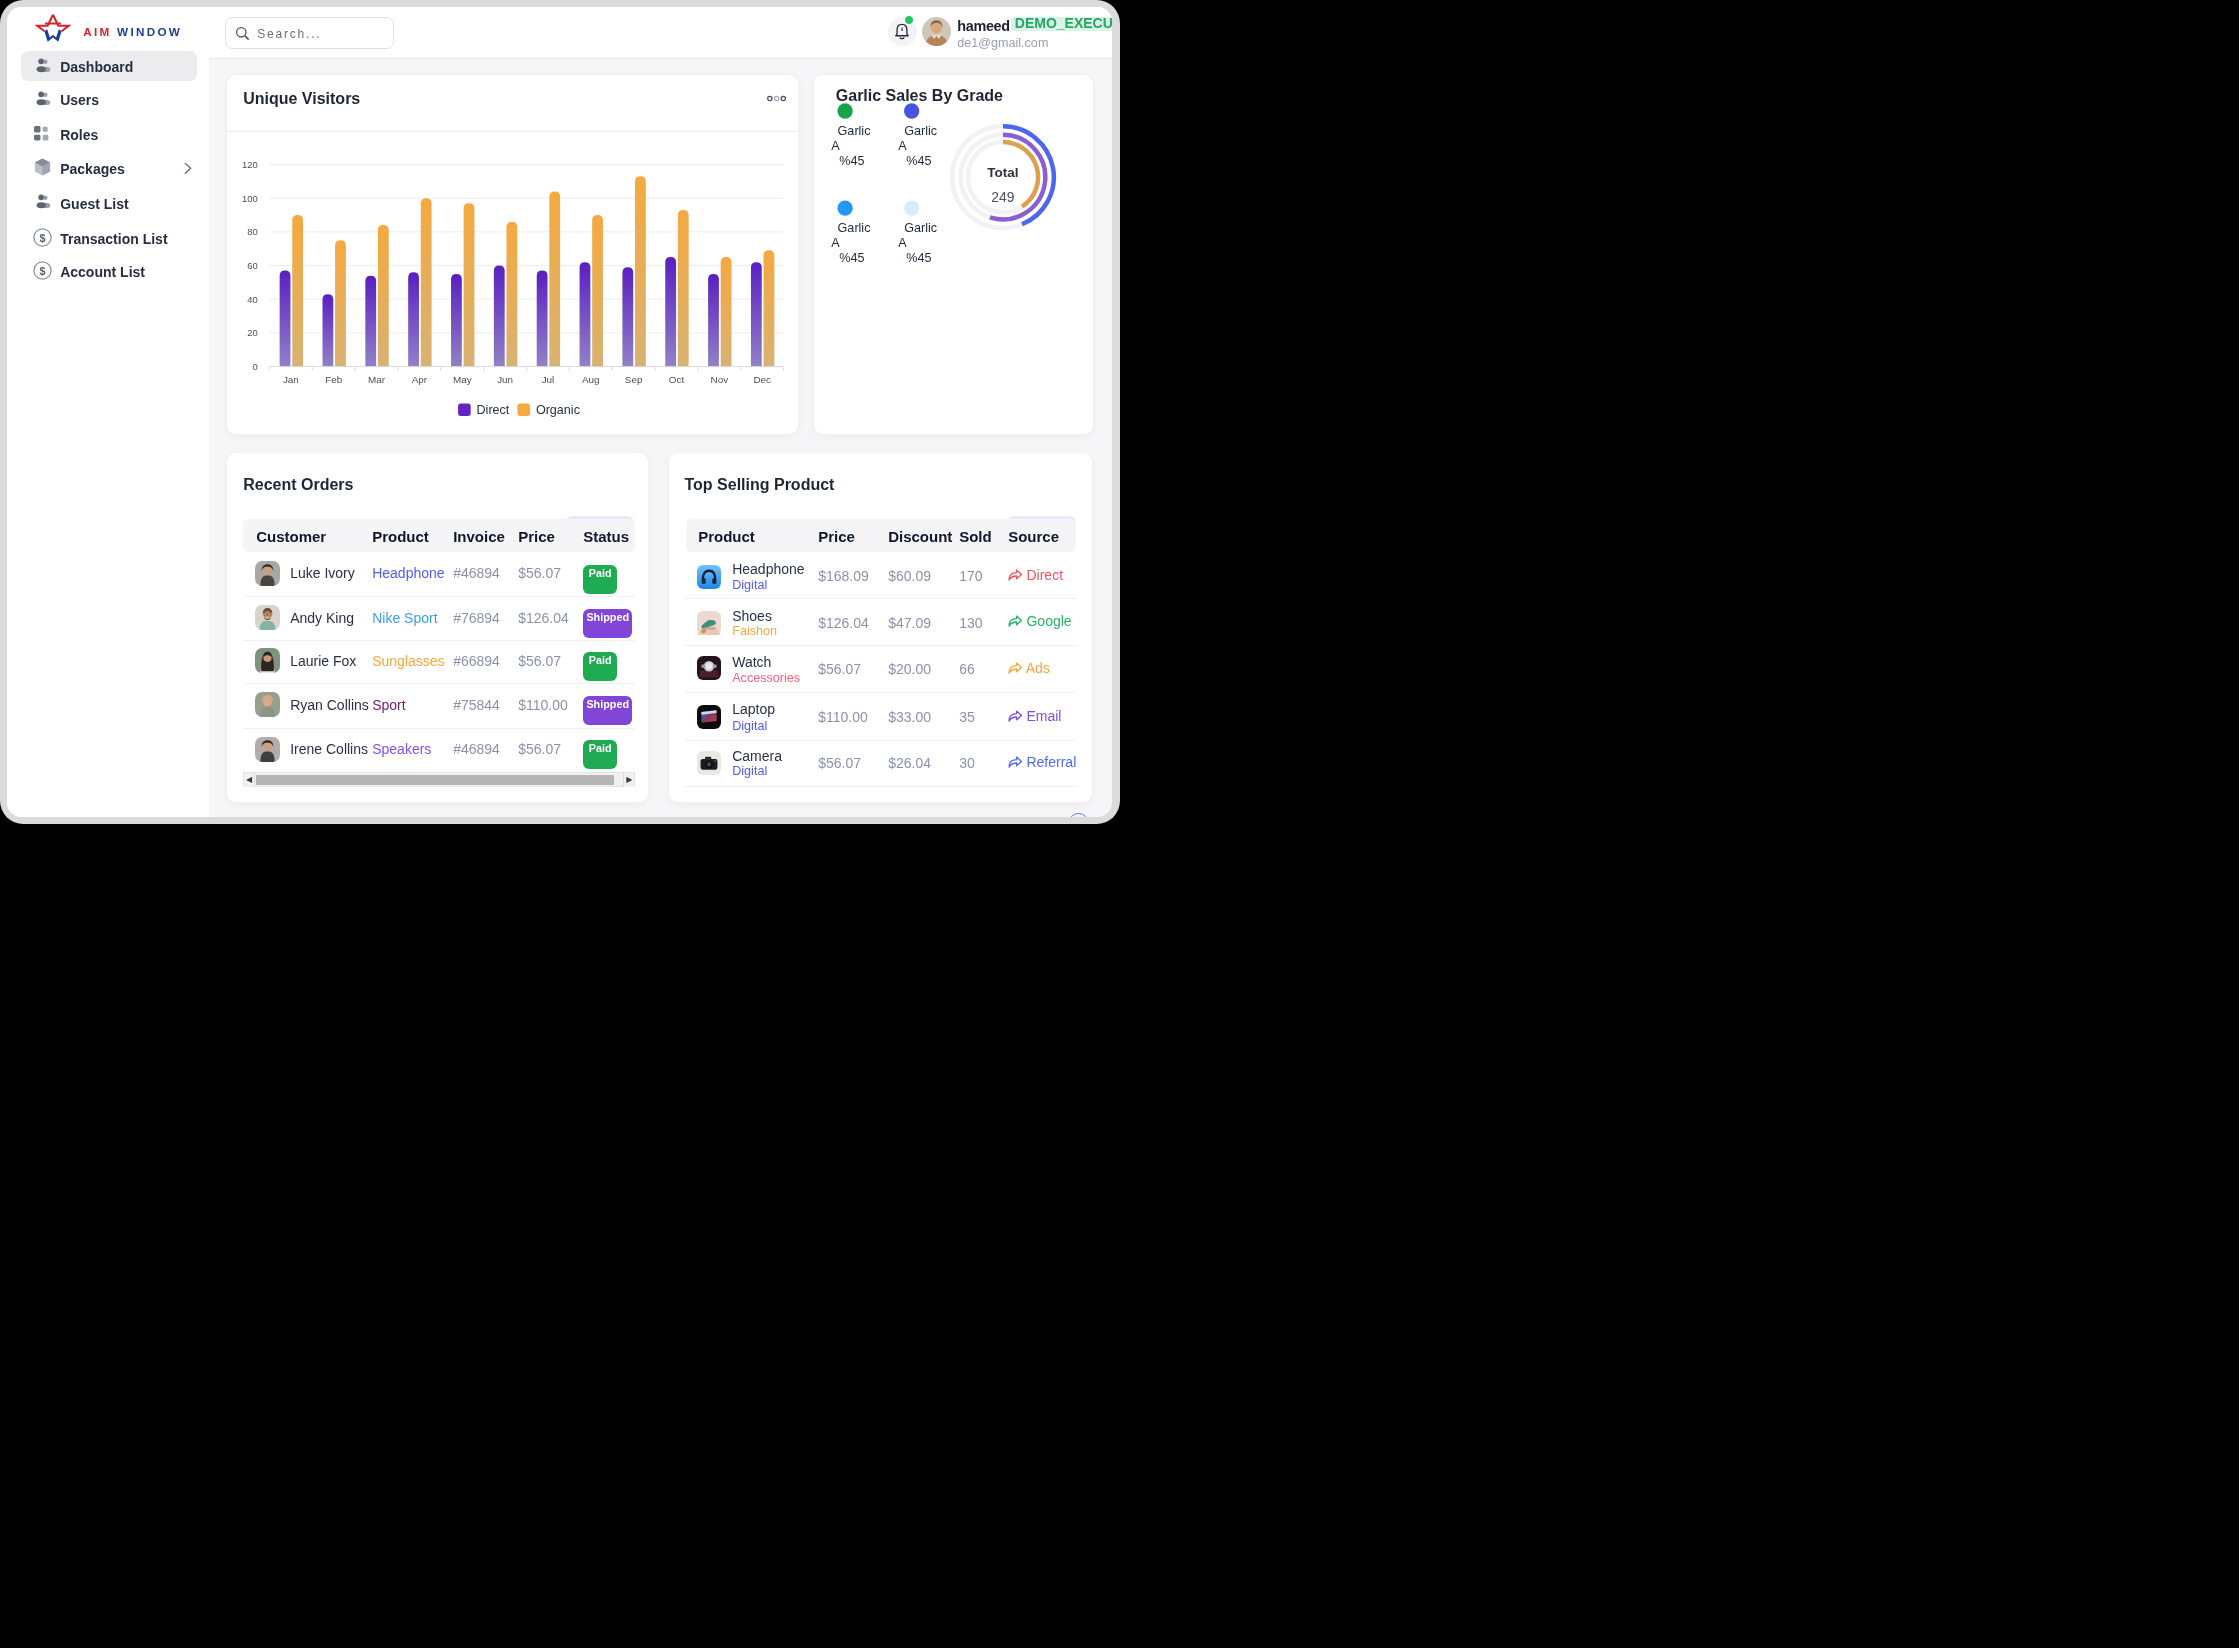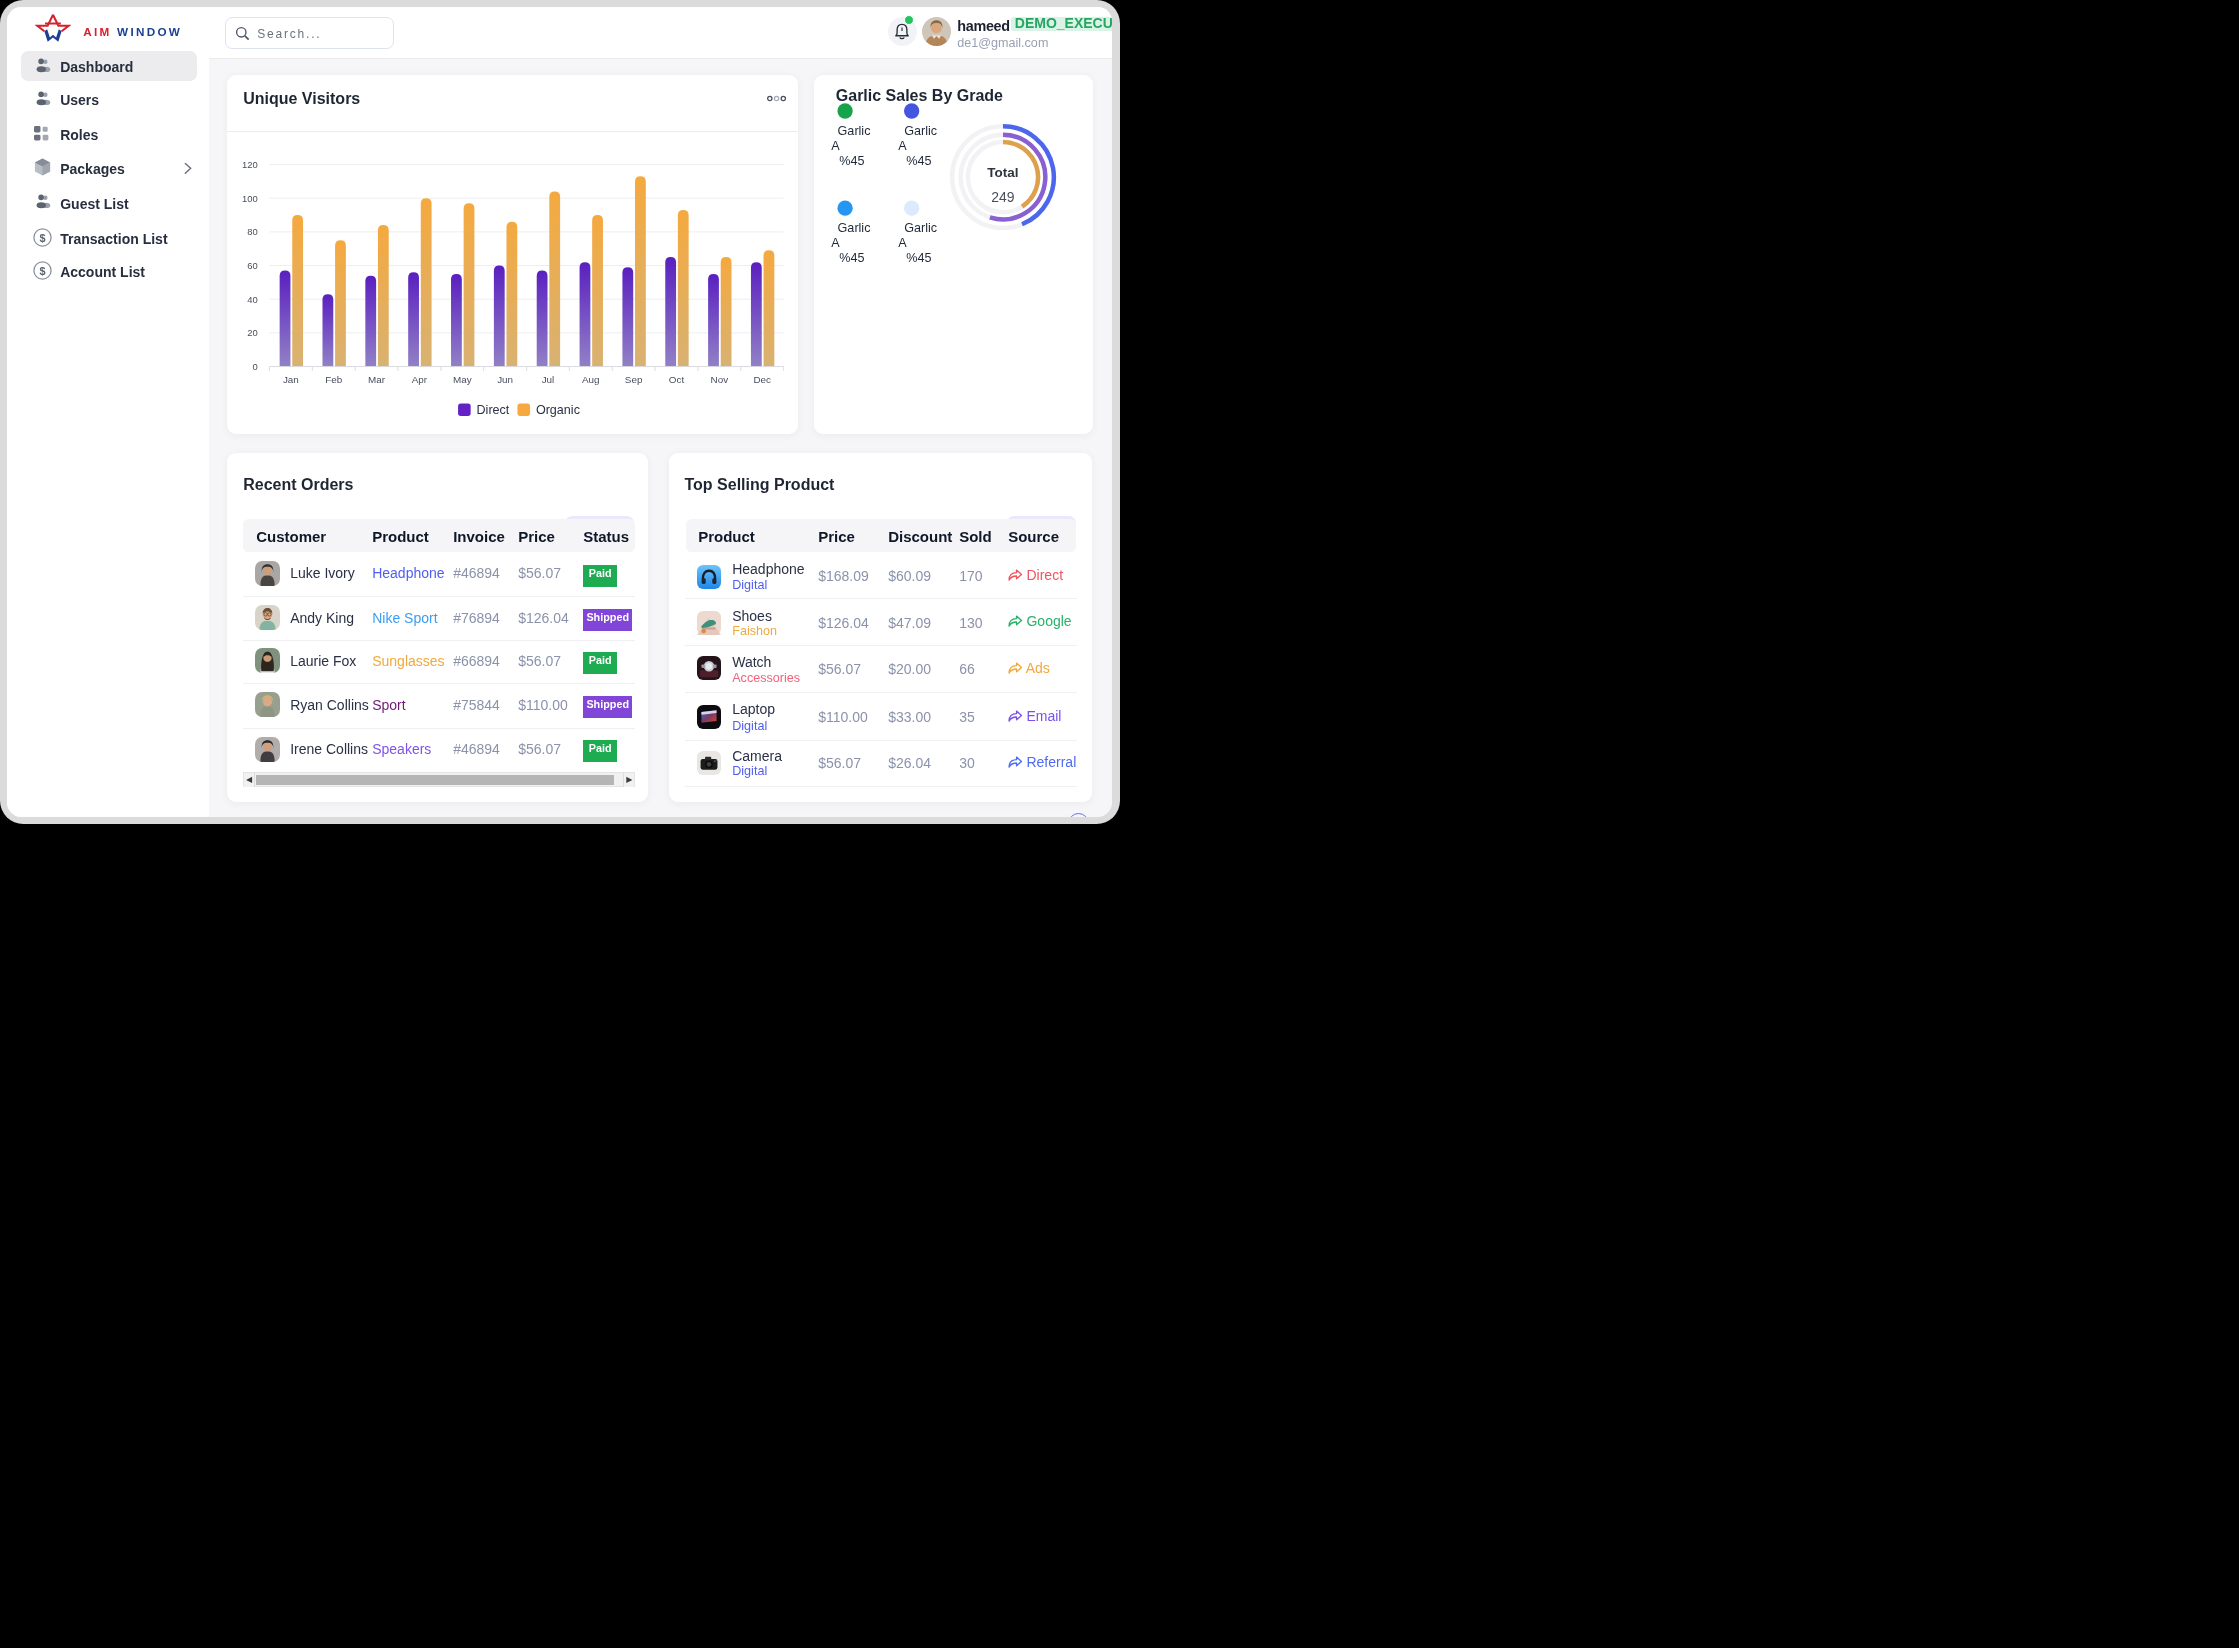--- a/index.html
+++ b/index.html
@@ -29,21 +29,21 @@
 .uemail { position:absolute; left:748px; top:29px; font-size:12.6px; color:#9aa1b4; }
 .viewall { position:absolute; width:69px; height:34px; background:#eae8fb; border-radius:7.2px; color:#554ecb; font-weight:bold; font-size:14.4px; text-align:center; line-height:34px;margin-top:48px; }
 .thead { position:absolute; left:16px; top:66px; width:392px; height:33px; background:#f5f5f7; border-radius:5.4px; }
 .thlabel { position:absolute; top:75px; font-size:15px; font-weight:bold; color:#0f172a; }
 .otx { position:absolute; font-size:14px; white-space:nowrap; }
 .oname { left:63px; color:#2a3146; }
 .ogray { color:#8b92ab; }
 .oav { position:absolute; left:28px; width:25px; height:25px; border-radius:7.2px; overflow:hidden; }
 .tim { position:absolute; left:28px; width:24px; height:24px; }
 .tcat { position:absolute; left:63px; font-size:12.6px; }
-.obadge { position:absolute; left:356px; height:22px; line-height:17px; text-align:center; color:#fff; font-size:10.8px; font-weight:bold; border-radius:0; }
+.obadge { position:absolute; left:356px; height:29px; line-height:17px; text-align:center; color:#fff; font-size:10.8px; font-weight:bold; border-radius:6px; }
 .odiv { position:absolute; left:16px; width:392px; height:0.9px; background:#f0f0f2; }
 .glabel { position:absolute; font-size:12.6px; color:#1f2937; }
 .scrollbar { position:absolute; left:16px; top:319px; width:392px; height:15.3px; background:#f1f1f1; border:0.9px solid #e4e4e4; }
 .sthumb { position:absolute; left:11.7px; top:1.8px; width:358px; height:10px; background:#b5b5b5; }
 .sarrow { position:absolute; top:0; width:10.8px; height:13.5px; background:#f1f1f1; font-size:8px; color:#3a3a3a; text-align:center; line-height:13.5px; }
 .scrolltop { position:absolute; left:1061px; top:806px; width:21px; height:21px; border:1.4px solid #5d74f2; border-radius:50%; }
 </style></head>
 <body>
 <div class="frame">
     <div class="page">

